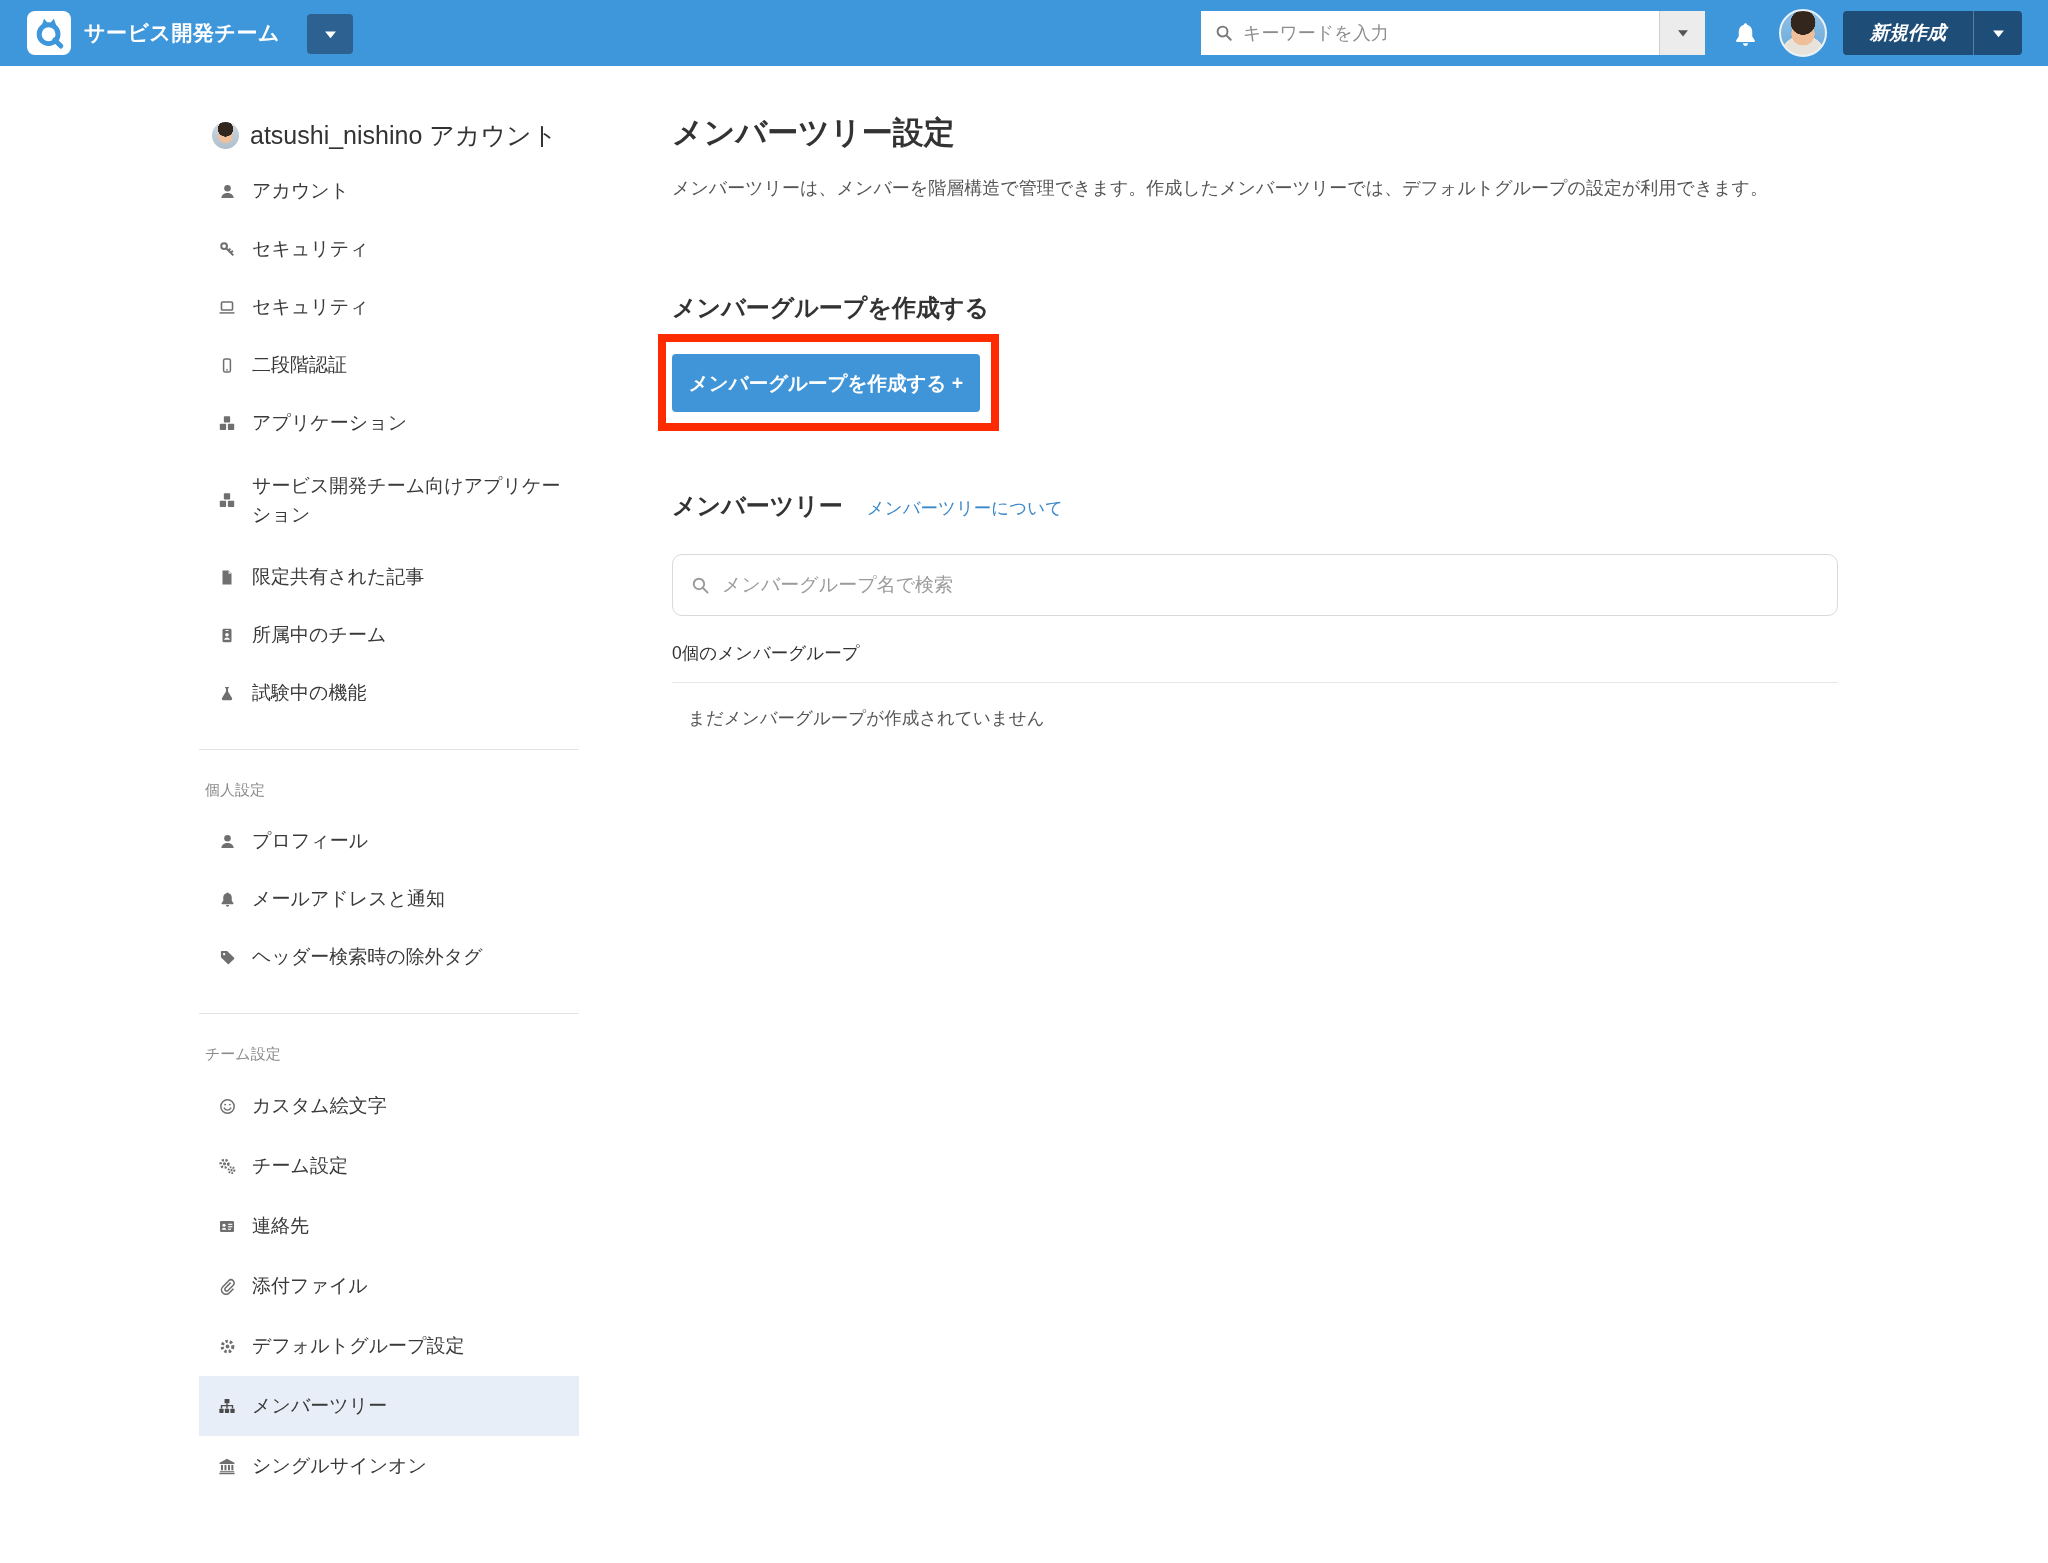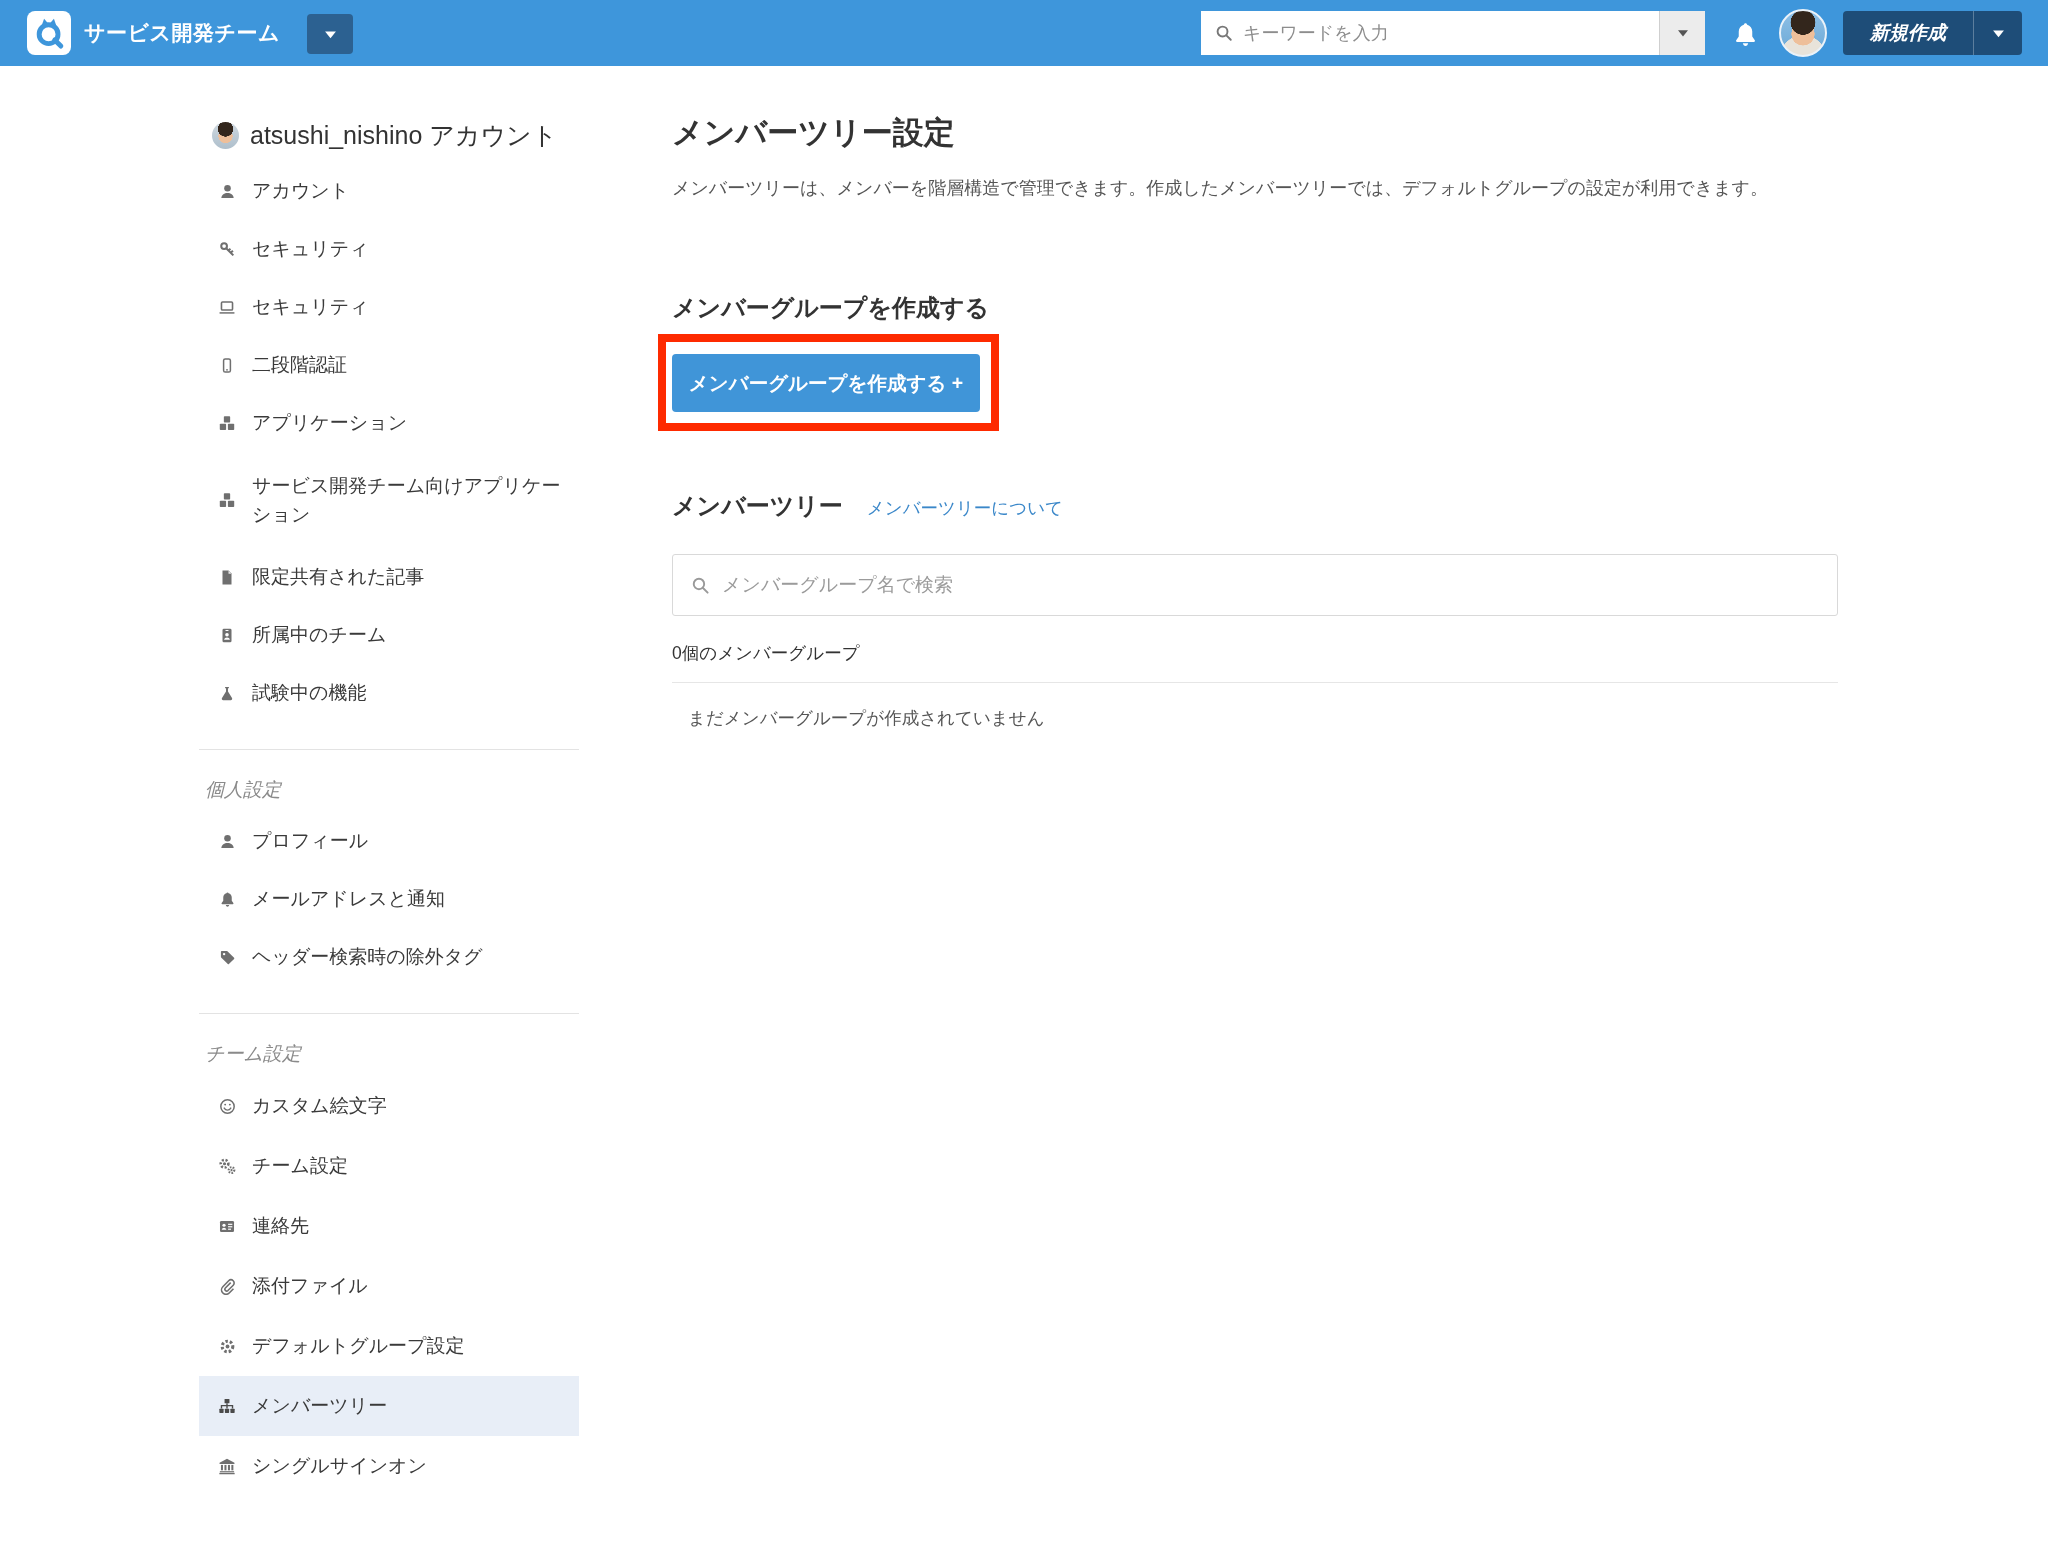--- a/index.html
+++ b/index.html
@@ -65,40 +65,40 @@
             color:#3a3a3a; font-size:19px; text-decoration:none; }
   .s-item.tall { height:96px; }
   .s-item.tall .s-label { line-height:1.55; }
   .s-item.g3 { height:60px; }
   .s-item.active { background:#e8eef7; }
   .s-icon { width:26px; margin-right:12px; color:#6f6f6f; display:flex; justify-content:center; flex:none; }
   .s-item.active .s-icon { color:#4a4a4a; }
   .s-label { max-width:327px; }
   .s-divider { height:1px; background:#e3e3e3; margin-top:27px; }
   .s-section { margin-top:18px; height:44px; display:flex; align-items:center; padding-left:6px;
-               color:#8a8a8a; font-size:19px;font-style:italic; }
+               color:#8a8a8a; font-size:15px; }
 
   
   .main { position:absolute; left:672px; top:66px; width:1166px; height:1497px; }
   .main h1 { position:absolute; left:0; top:46px; font-size:31px; line-height:42px; font-weight:700; color:#333; }
   .desc { position:absolute; left:0; top:105px; width:1166px; font-size:18px; line-height:34px; color:#555; }
   .h2a { position:absolute; left:0; top:226px; font-size:24px; font-weight:700; color:#333; }
 
   .red-box { position:absolute; left:-14px; top:268px; width:341px; height:97px;
              border:8px solid #fe2a00; background:transparent; pointer-events:none; }
   .create-btn { position:absolute; left:0; top:288px; width:308px; height:58px; background:#4095d8;
                 border:none; border-radius:4px; color:#fff; font-size:19.5px; font-weight:700;
                 font-family:inherit; cursor:pointer; }
 
   .tree-head { position:absolute; left:0; top:424px; display:flex; align-items:baseline; }
   .tree-head h2 { font-size:24px; font-weight:700; color:#333; }
   .about-link { margin-left:24px; font-size:17.5px; color:#3a87c9; text-decoration:none; cursor:pointer; }
 
   .gsearch { position:absolute; left:0; top:488px; width:1166px; height:62px; border:1px solid #d9d9d9;
-             border-radius:3px; background:#fff; display:flex; align-items:center; padding-left:18px; }
+             border-radius:10px; background:#fff; display:flex; align-items:center; padding-left:18px; }
   .gsearch-icon { color:#999; display:flex; }
   .gsearch-input { flex:1; height:100%; border:none; outline:none; font-size:19px; padding-left:12px;
                    font-family:inherit; color:#333; background:transparent; }
   .gsearch-input::placeholder { color:#9b9b9b; opacity:1; }
 
   .count { position:absolute; left:0; top:575px; font-size:17.5px; color:#333; }
   .m-divider { position:absolute; left:0; top:616px; width:1166px; height:1px; background:#e6e6e6; }
   .empty { position:absolute; left:16px; top:640px; font-size:17.5px; color:#555; }
 </style>
 </head>

